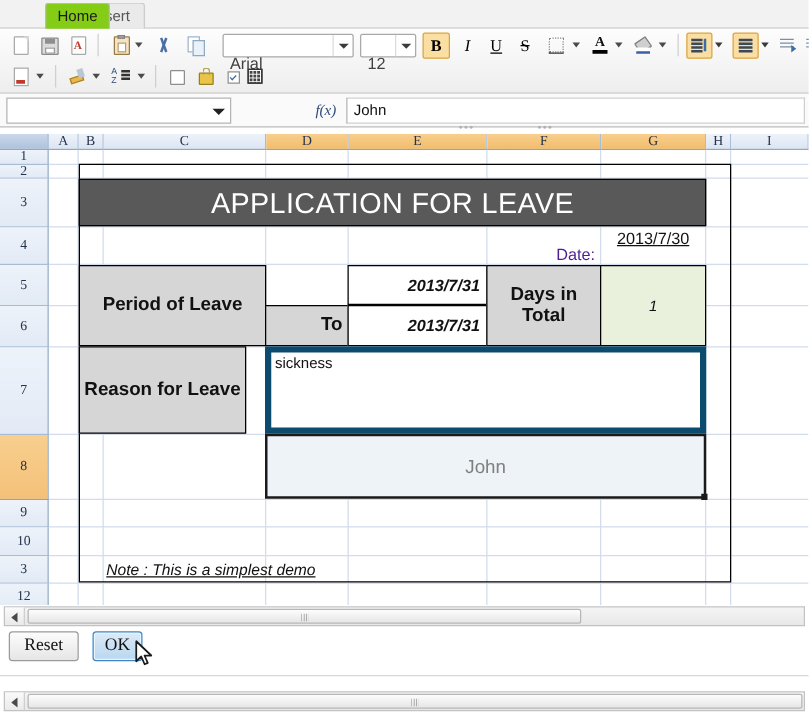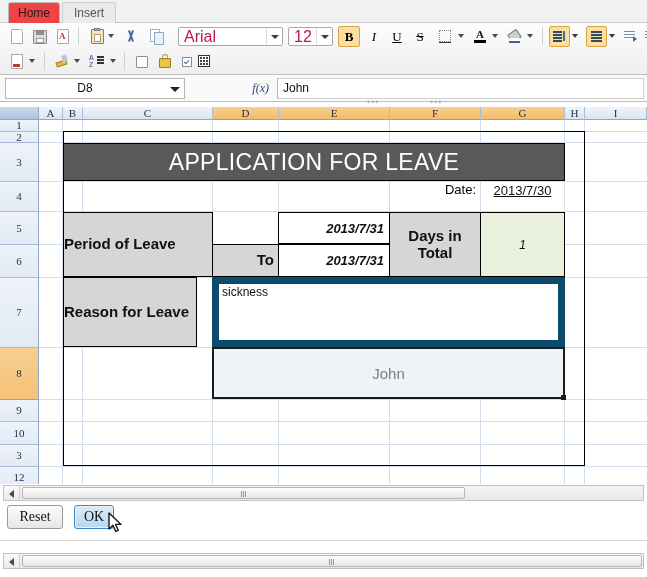--- a/index.html
+++ b/index.html
@@ -20,23 +20,24 @@
     box-sizing:border-box;
   }
   .tab{
     position:absolute;top:2px;height:21px;line-height:20px;
     text-align:center;font-size:12px;color:#333;
     box-sizing:border-box;
     border:1px solid #c2c2c2;border-bottom:none;
     border-radius:3px 3px 0 0;
   }
   .tab.active{
-    background:#ef4444;color:#1b1b1b;
+    background:#84cc16;color:#1b1b1b;
     border-color:#bbb;
     z-index:3;
+    margin-left:28px;
   }
   .tab.inactive{
     background:#eaeaea;color:#555;
     border-color:#cccccc;
     z-index:2;
   }
   #tab-home{left:8px;width:52px;}
   #tab-insert{left:62px;width:54px;}
 
   
@@ -136,21 +137,21 @@
     box-shadow:0 3px 0 #7b8fa3,0 6px 0 #7b8fa3;}
   .wrapic:after{content:"";position:absolute;right:0;bottom:0;width:0;height:0;
     border-left:4px solid #3a6ea5;border-top:3px solid transparent;border-bottom:3px solid transparent;}
 
   
   .combo{
     position:absolute;top:3px;height:19px;background:#fff;
     border:1px solid #a9a9a9;border-radius:2px;box-sizing:border-box;
   }
   .combo .val{
-    position:absolute;left:5px;top:0;line-height:17px;font-size:16px;color:#be185d;
+    position:absolute;left:5px;top:14px;line-height:17px;font-size:13px;color:#404040;
     white-space:nowrap;
   }
   .combo .cbtn{
     position:absolute;right:0;top:0;width:16px;height:17px;
     border-left:1px solid #dcdcdc;box-sizing:border-box;
   }
   .combo .cbtn:after{
     content:"";position:absolute;left:4px;top:7px;width:0;height:0;
     border-left:4px solid transparent;border-right:4px solid transparent;border-top:4px solid #3a3a3a;
   }
@@ -228,52 +229,52 @@
   .gridarea{position:absolute;left:39px;top:13px;right:0;bottom:0;overflow:hidden;}
   .gl{position:absolute;background:#d2dced;}
   .gl.v{width:1px;top:0;bottom:0;}
   .gl.h{height:1px;left:0;right:0;}
 
   
   .cell{position:absolute;box-sizing:border-box;}
   .lbl{
     background:#d6d6d6;border:1px solid #000;
     font-weight:bold;font-size:15px;color:#111;
-    display:flex;align-items:center;justify-content:flex-start;
+    display:flex;align-items:center;justify-content:center;
     text-align:center;line-height:1.12;
   }
   .titlebar{
     background:#595959;border:1px solid #000;
     color:#ffffff;font-size:23px;
     display:flex;align-items:center;justify-content:center;
     letter-spacing:.3px;
   }
   .valcell{
     background:#ffffff;border:1px solid #000;
     font-style:italic;font-weight:bold;font-size:13px;color:#111;
     display:flex;align-items:center;justify-content:flex-end;
     padding-right:5px;
   }
   .greencell{
     background:#e9f0dc;border:1px solid #000;
     font-style:italic;font-size:12px;color:#111;
     display:flex;align-items:center;justify-content:center;
   }
   .reasoncell{
-    background:#ffffff;border:7px solid #0c4a6e;
+    background:#ffffff;border:5px solid #0c4a6e;
     font-size:12px;color:#111;padding:1px 3px;
   }
   .applicant-val{
     background:#eef3f8;
     font-size:15px;color:#7f7f7f;
     display:flex;align-items:center;justify-content:center;
   }
   .datelabel{
-    font-size:13px;color:#000000;
-    display:flex;align-items:flex-start;justify-content:flex-end;
+    font-size:13px;color:#4c1d95;
+    display:flex;align-items:flex-end;justify-content:flex-end;
     padding-right:4px;
   }
   .datevalue{
     font-size:13px;color:#111;text-decoration:underline;
     display:flex;align-items:center;justify-content:center;
   }
   .notecell{
     font-size:12.5px;color:#111;font-style:italic;text-decoration:underline;
     display:flex;align-items:center;
   }
@@ -451,21 +452,20 @@
           <span class="chkmini"></span>
         </div>
       <div class="tbi" style="left:194px">
           <span class="gridicon"></span>
         </div>
     </div>
   </div>
 
   <div class="fbar">
     <div class="namebox">
-      <span class="nbval">D8</span>
       <span class="nbbtn"></span>
     </div>
     <div class="fxbox">
       <span class="fxlabel">f(x)</span>
     </div>
     <div class="finput">
       <span class="fv">John</span>
     </div>
   </div>
 
@@ -589,20 +589,23 @@
         <span>sickness</span>
       </div>
 
       <div class="cell applicant-val" style="left:174px;top:228px;width:351px;height:50px;">
         <span>John</span>
       </div>
 
       <div class="selbox" style="left:173px;top:227px;width:353px;height:52px;"></div>
       <div class="fillhandle" style="left:522px;top:275px;"></div>
 
+      <div class="cell notecell" style="left:46px;top:325px;width:320px;height:21px;">
+        <span>Note : This is a simplest demo</span>
+      </div>
     </div>
   </div>
 
   <div class="hsb" style="left:3px;top:485px;width:641px;">
     <div class="arrowL"></div>
     <div class="thumb" style="left:18px;width:443px;"></div>
   </div>
 
   <div class="btn" style="left:7px;top:505px;width:56px;">
     <span>Reset</span>

